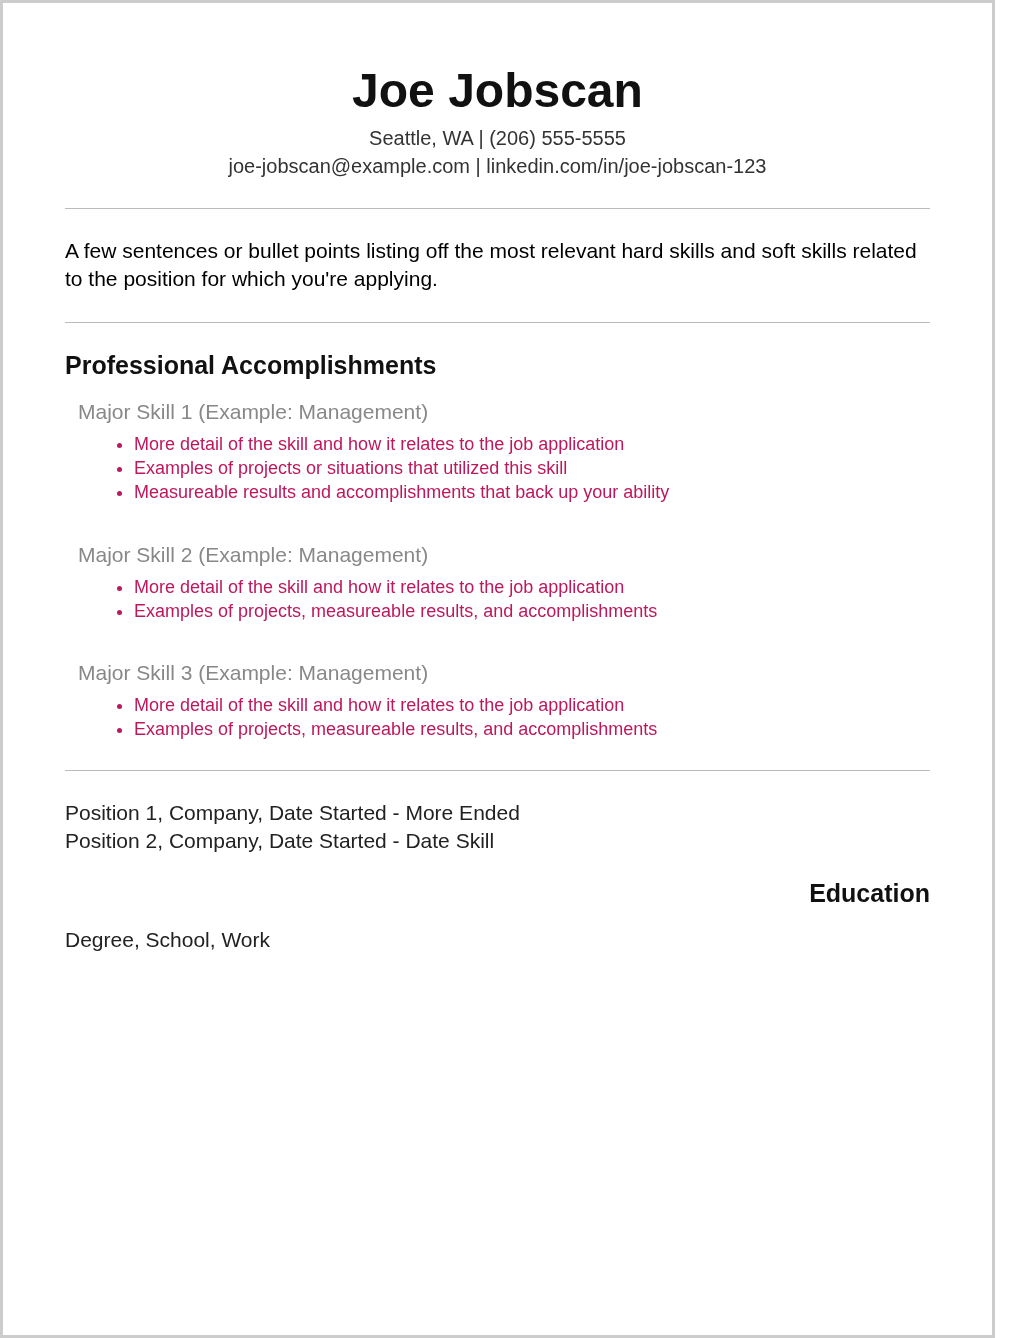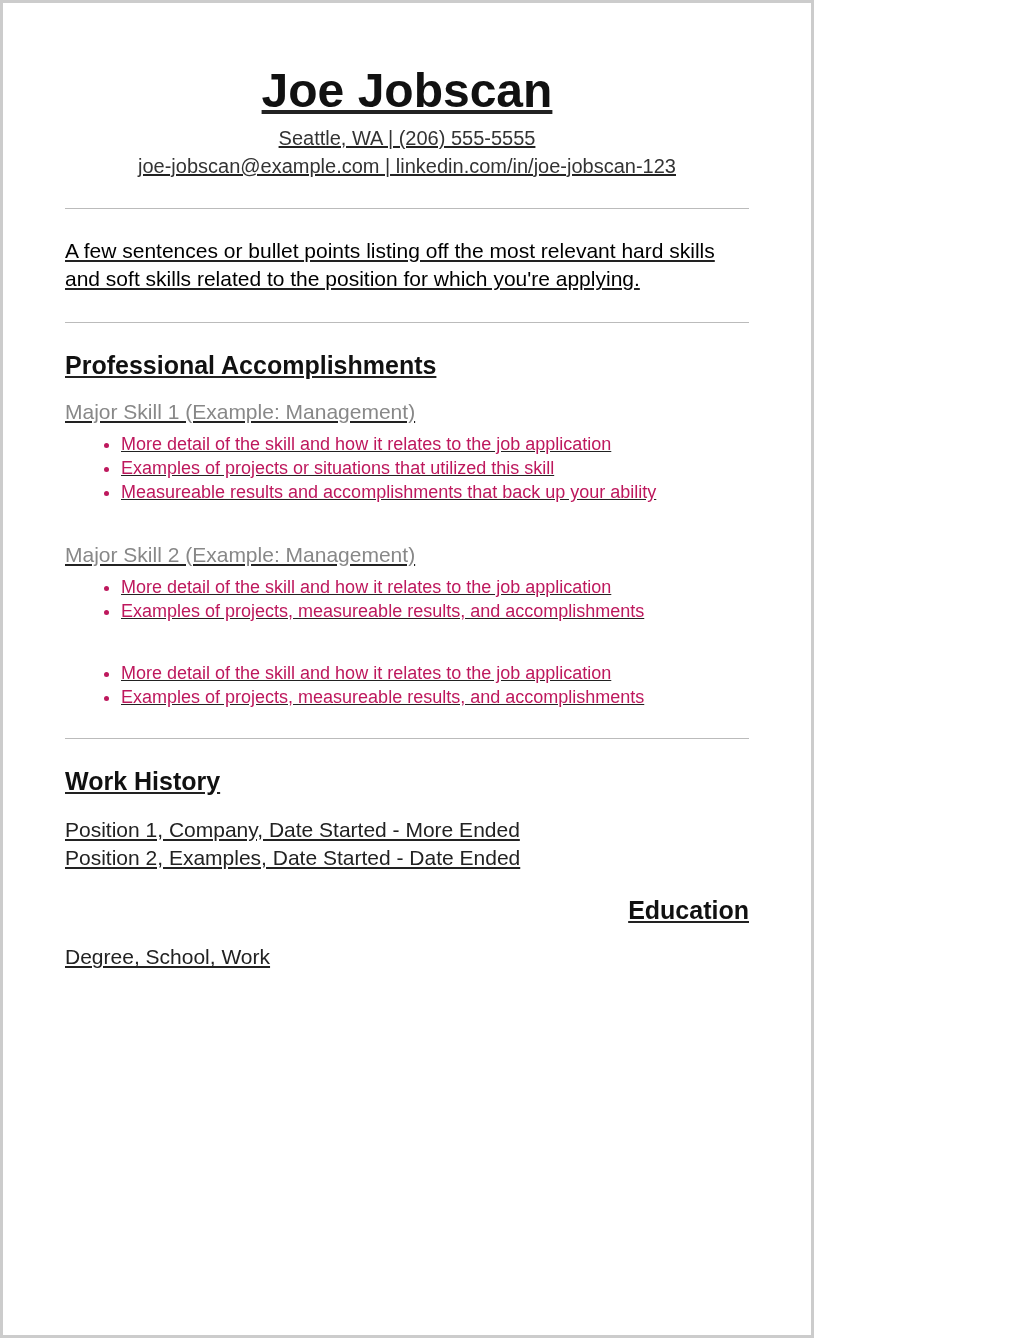--- a/index.html
+++ b/index.html
@@ -4,25 +4,24 @@
   <style>
     * { box-sizing: border-box; margin: 0; padding: 0; }
     body {
       font-family: "Segoe UI", "Helvetica Neue", Arial, sans-serif;
       background: #fff;
       color: #222;
       width: 1030px;
       height: 1338px;
     }
     .page {
-      width: 814px;
+      width: 995px;
       height: 1338px;
       border: 3px solid #ccc;
       padding: 60px 62px 32px 62px;
-      text-decoration: underline;
     }
     .header {
       text-align: center;
       margin-bottom: 28px;
     }
     .name {
       font-size: 48px;
       font-weight: 700;
       color: #111;
       margin-bottom: 6px;
@@ -43,20 +42,21 @@
       color: #111;
       margin-bottom: 20px;
     }
     .section-body {
       font-size: 21px;
       color: #000000;
       line-height: 1.35;
     }
     .skill-block {
       margin-bottom: 38px;
+      margin-left: 13px;
     }
     .skill-block:last-child { margin-bottom: 0; }
     .skill-heading {
       font-size: 21px;
       color: #888;
       margin-bottom: 8px;
     }
     ul.bullets {
       list-style: disc;
       padding-left: 56px;
@@ -107,34 +107,34 @@
 
     <div class="skill-block">
       <div class="skill-heading">Major Skill 2 (Example: Management)</div>
       <ul class="bullets">
         <li>More detail of the skill and how it relates to the job application</li>
         <li>Examples of projects, measureable results, and accomplishments</li>
       </ul>
     </div>
 
     <div class="skill-block">
+      <div class="skill-heading">Major Skill 3 (Example: Management)</div>
       <ul class="bullets">
         <li>More detail of the skill and how it relates to the job application</li>
         <li>Examples of projects, measureable results, and accomplishments</li>
       </ul>
     </div>
   </div>
 
   <hr class="divider">
 
   <div class="section">
-    <div class="section-title">Work History</div>
     <div class="work-list">
       <div>Position 1, Company, Date Started - More Ended</div>
-      <div>Position 2, Examples, Date Started - Date Ended</div>
+      <div>Position 2, Company, Date Started - Date Skill</div>
     </div>
   </div>
 
   <div class="section">
     <div class="section-title tight-title">Education</div>
     <div class="edu-text">Degree, School, Work</div>
   </div>
 
 </div>
 

